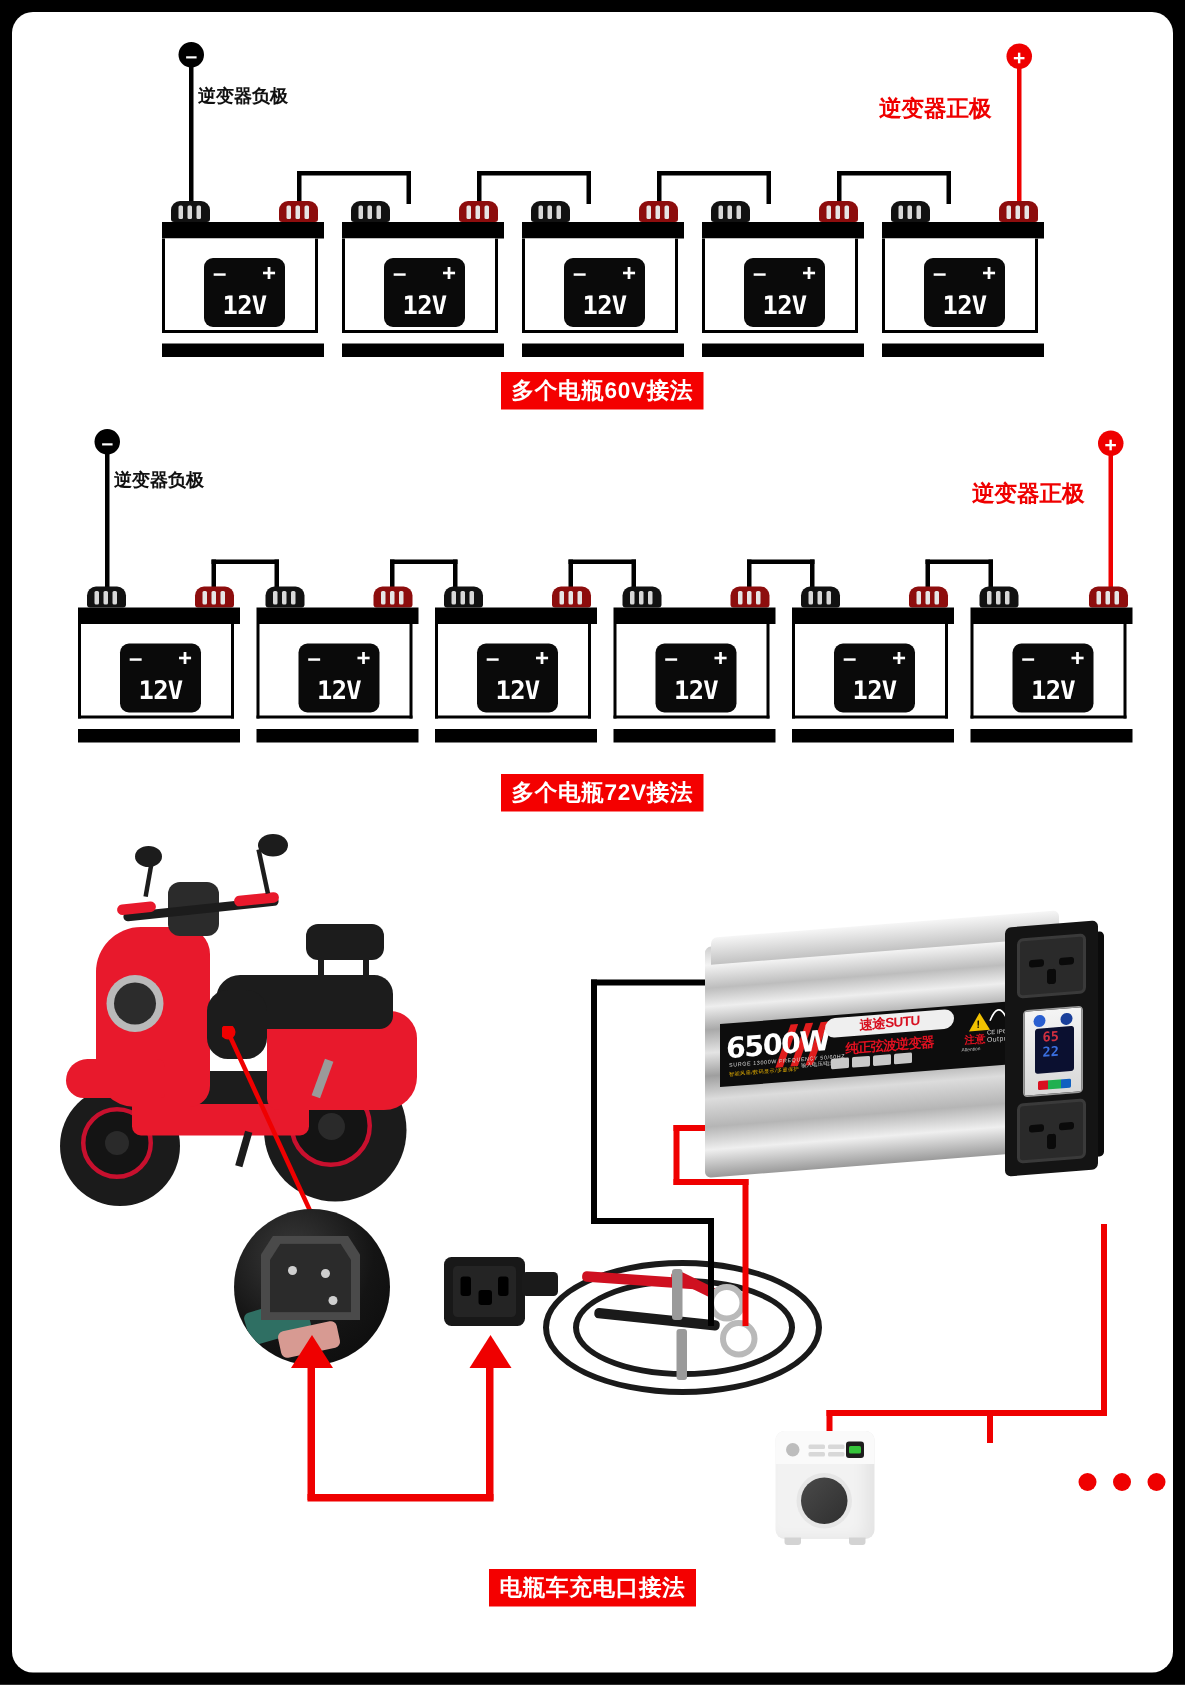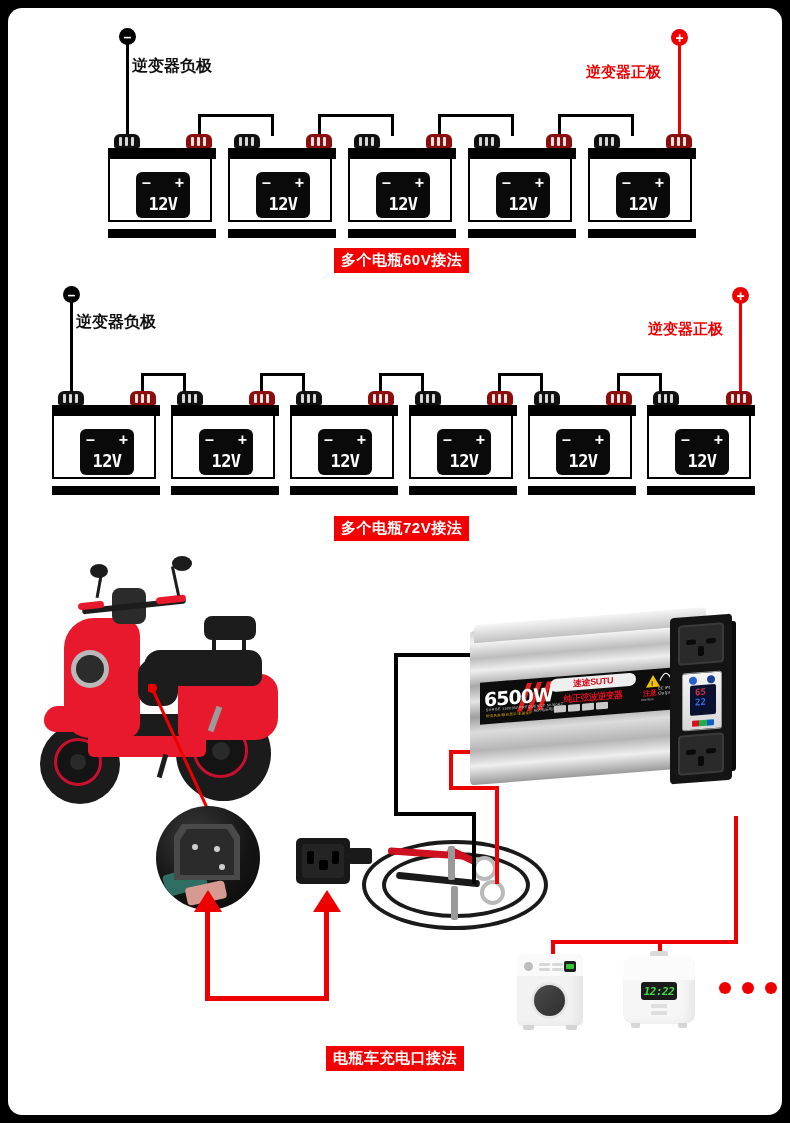--- a/index.html
+++ b/index.html
@@ -31,21 +31,21 @@
   .bat-sign.m{left:6px;} .bat-sign.p{right:6px;}
   .bat-v{position:absolute;left:0;right:0;bottom:4px;text-align:center;font-size:17px;font-weight:700;letter-spacing:-0.5px;
          font-family:"DejaVu Sans Mono","Liberation Mono",monospace;color:#fff;}
 
   
   .pol{position:absolute;width:17px;height:17px;border-radius:50%;display:flex;align-items:center;justify-content:center;
        color:#fff;font-size:14px;font-weight:700;line-height:1;}
   .pol.neg{background:#000;}
   .pol.pos{background:#ef0000;}
 
-  .lbl-neg{position:absolute;font-size:16px;font-weight:700;color:#111;white-space:nowrap;}
+  .lbl-neg{position:absolute;font-size:12px;font-weight:700;color:#111;white-space:nowrap;}
   .lbl-pos{position:absolute;font-size:15px;font-weight:700;color:#ef0000;white-space:nowrap;}
 
   
   .cap{position:absolute;background:#f40000;color:#fff;font-size:15px;font-weight:700;
        padding:3px 7px;white-space:nowrap;letter-spacing:.5px;}
 
   
   .scooter{position:absolute;left:18px;top:548px;width:270px;height:272px;}
   .sc-wheel{position:absolute;border-radius:50%;background:#1b1b1b;}
   .sc-wheel .rim{position:absolute;border-radius:50%;background:#141414;border:3px solid #c8102e;}
@@ -619,31 +619,20 @@
       <div class="scr">
             <i></i>
           </div>
       <div class="door">
             <i></i>
           </div>
       <div class="foot" style="left:6px;"></div>
       <div class="foot" style="right:6px;"></div>
     </div>
 
-    <div class="cooker">
-      <div class="handle"></div>
-      <div class="lid"></div>
-      <div class="scr">
-        <i>12:22</i>
-      </div>
-      <div class="btn" style="top:48px;"></div>
-      <div class="btn" style="top:55px;"></div>
-      <div class="foot" style="left:8px;"></div>
-      <div class="foot" style="right:8px;"></div>
-    </div>
 
     <div class="dots">
       <i></i>
       <i></i>
       <i></i>
     </div>
 
     <div class="cap" style="left:318px;top:1038px;">电瓶车充电口接法</div>
   </div>
 

